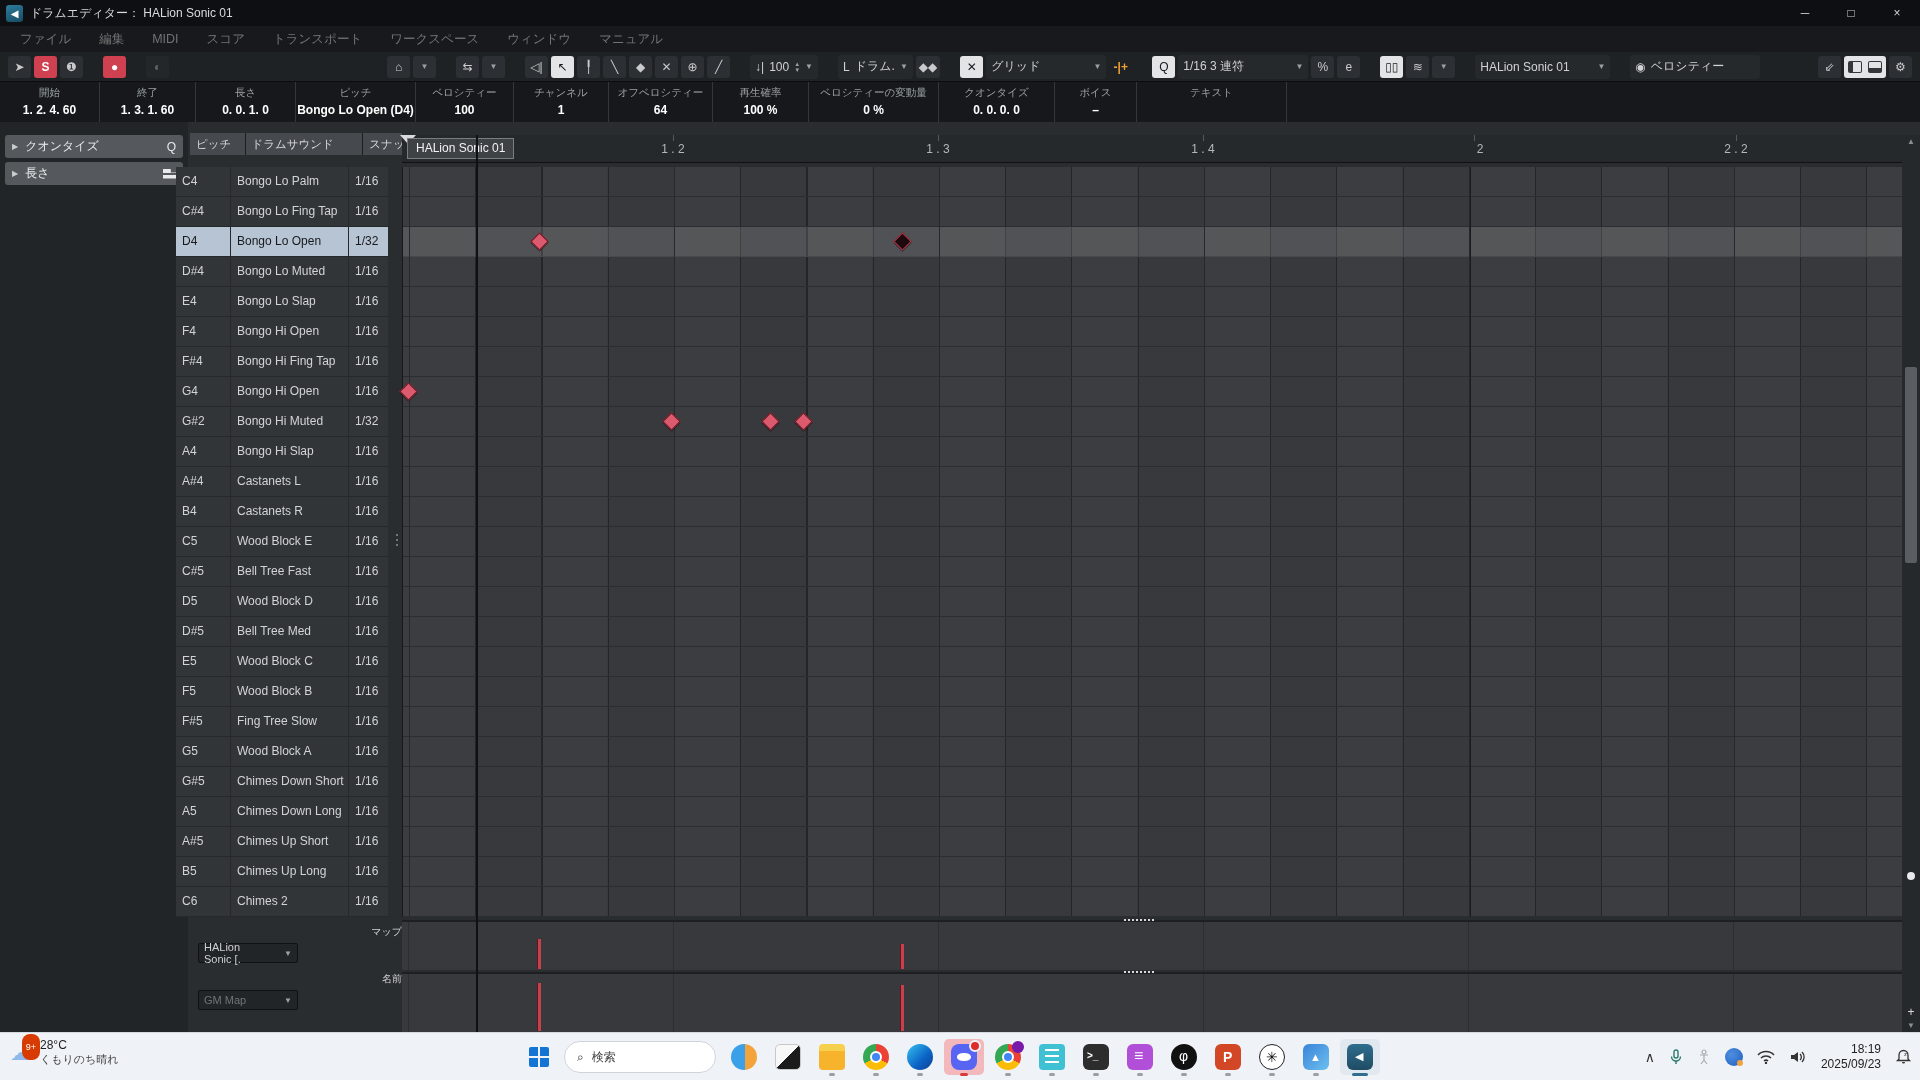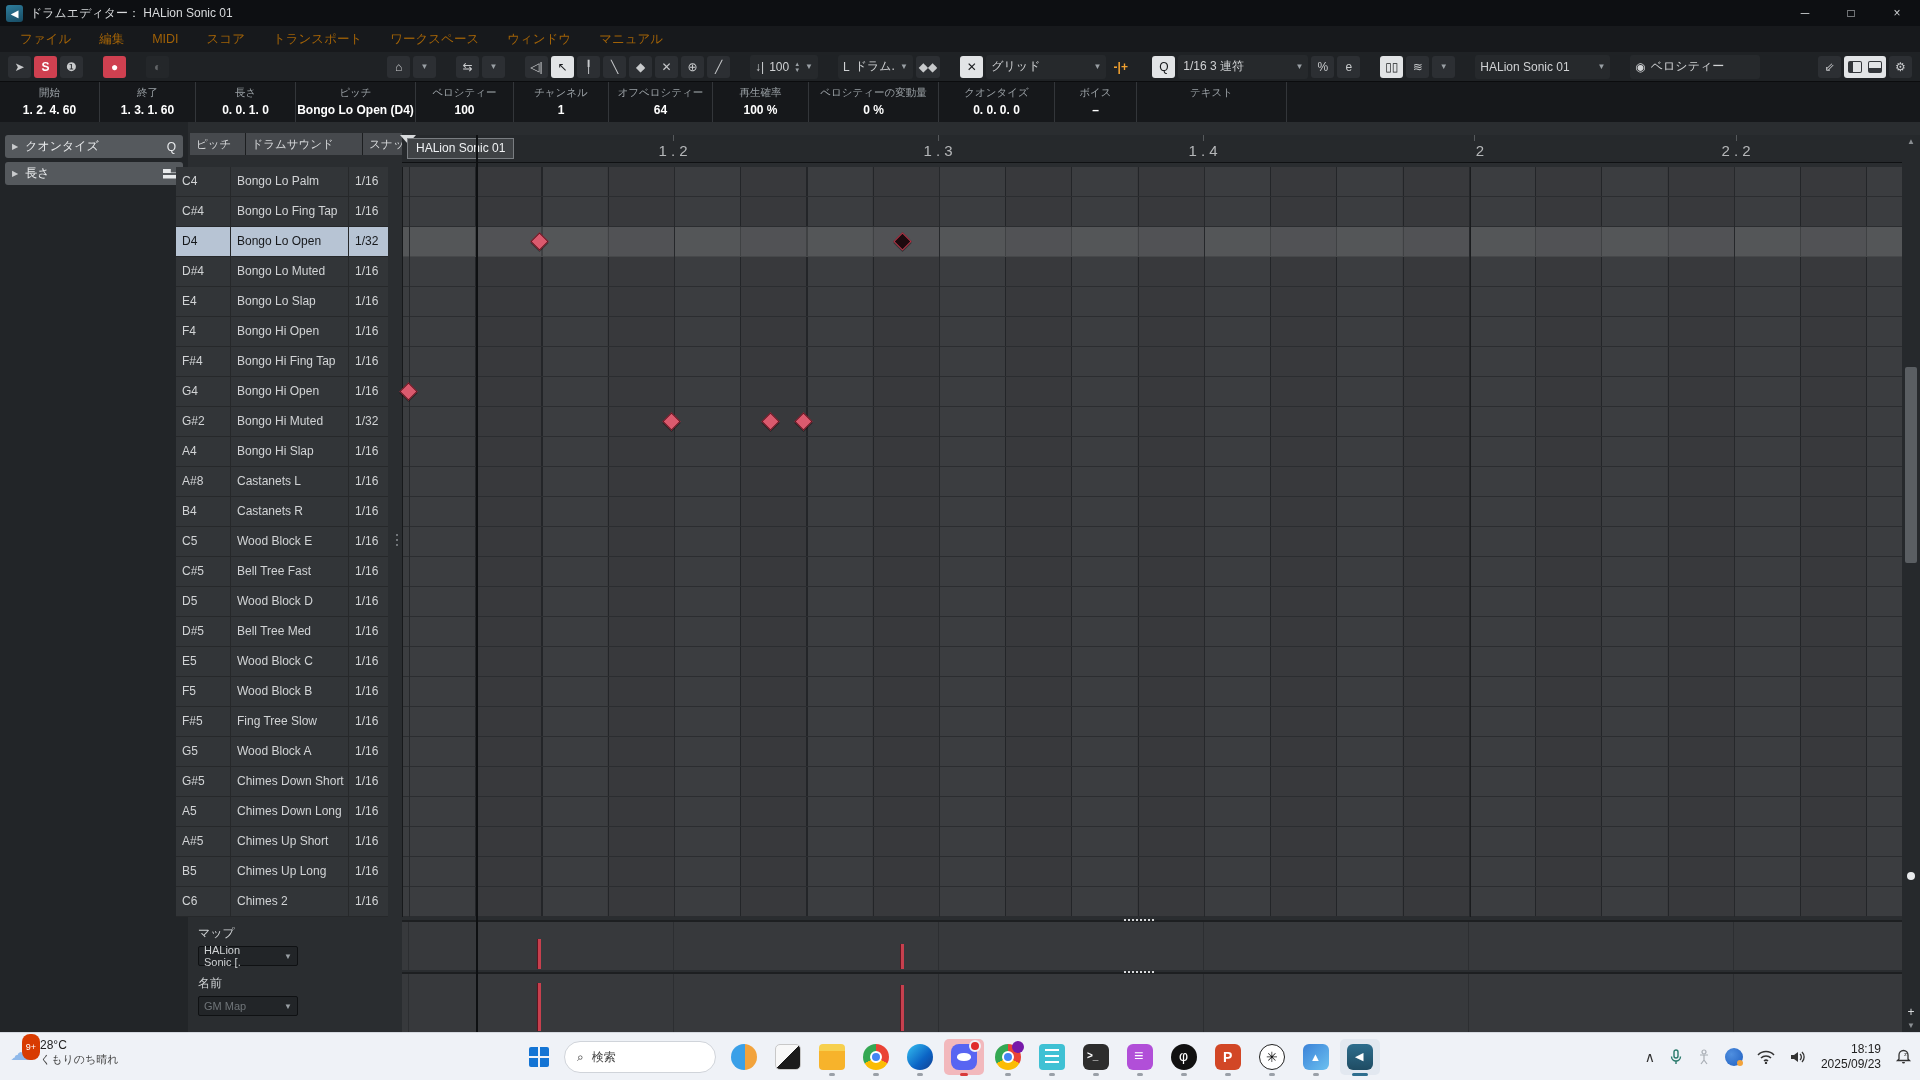--- a/index.html
+++ b/index.html
@@ -11,21 +11,21 @@
   .titlebar { position:absolute; left:0; top:0; width:1920px; height:26px; background:#0d0f12;
               display:flex; align-items:center; color:#d8dadc; font-size:12px; }
   .appicon { width:17px; height:17px; margin:0 7px 0 6px; border-radius:3px;
              background:linear-gradient(160deg,#2e7d9c,#174b63); color:#fff; font-size:10px;
              display:flex; align-items:center; justify-content:center; }
   .wctrls { margin-left:auto; display:flex; height:100%; }
   .wbtn { width:46px; height:100%; display:flex; align-items:center; justify-content:center;
           color:#cfd2d4; font-size:12px; }
   .menubar { position:absolute; left:0; top:26px; width:1920px; height:26px; background:#17191c;
              display:flex; align-items:center; padding-left:6px; }
-  .menuitem { padding:0 14px; color:#a16207; font-size:12.5px; line-height:26px; }
+  .menuitem { padding:0 14px; color:#737373; font-size:12.5px; line-height:26px; }
 
   
   .toolbar { position:absolute; left:0; top:52px; width:1920px; height:30px; background:#1f2225;
              border-bottom:1px solid #0b0c0e; display:flex; align-items:center; padding:0 8px; gap:3px; }
   .tbtn { height:22px; min-width:23px; padding:0 3px; background:#2c2f33; border-radius:3px; color:#c8cacc;
           display:flex; align-items:center; justify-content:center; font-size:12px; }
   .tbtn.red { background:#cf4050; color:#fff; font-weight:bold; }
   .tbtn.sel { background:#e2e4e6; color:#17191c; }
   .tbtn.dim { opacity:.4; }
   .tbtn.orange { color:#f0a030; font-weight:bold; background:transparent; }
@@ -70,21 +70,21 @@
            white-space:nowrap; overflow:hidden; }
   .drow.sel .dcell { color:#17191c; }
   .c0 { width:55px; } .c1 { width:118px; } .c2 { width:39px; border-right:none; }
   .list-resize { position:absolute; left:393px; top:525px; width:8px; height:30px; display:flex;
                  flex-direction:column; gap:3px; align-items:center; justify-content:center; }
   .list-resize i { width:2px; height:2px; background:#8a8e92; border-radius:50%; }
 
   
   .ruler { position:absolute; left:402px; top:135px; width:1500px; height:28px; background:#26292c;
            border-bottom:1px solid #0f1113; }
-  .rtick { position:absolute; top:7px; font-size:15px; color:#b5b7b9; transform:translateX(-50%); }
+  .rtick { position:absolute; top:7px; font-size:12px; color:#b5b7b9; transform:translateX(-50%); }
   .rmark { position:absolute; top:0; width:1px; height:6px; background:#55585b; }
   .partlabel { position:absolute; left:5px; top:3px; height:21px; background:#3f4245;
                border:1px solid #797d81; color:#f0f2f4; font-size:12px; line-height:19px; padding:0 8px; }
   .startflag { position:absolute; left:-2px; top:0; width:0; height:0;
                border-left:8px solid transparent; border-right:8px solid transparent;
                border-top:9px solid #d8dadc; }
   .grid { position:absolute; left:402px; top:167px; width:1500px; height:750px;
           border-left:1px solid #17191b;
           background:
             repeating-linear-gradient(180deg, transparent 0 29px, #2b2d30 29px 30px),
@@ -105,21 +105,21 @@
           background-image:repeating-linear-gradient(90deg, #2c2e31 0 1px, transparent 1px 265px);
           background-position:6px 0; }
   .vbar { position:absolute; bottom:1px; width:4px; background:#c7404e; border-left:1px solid #5e1520; }
   .lanedash { position:absolute; width:30px; border-top:2px dotted #d8dadc; z-index:6; }
   .lanelabel { position:absolute; left:325px; width:74px; border:1px solid #55585b; color:#cfd2d4;
                font-size:10px; padding:3px 0 0 5px; background:#2a2d30; }
 
   
   .mappanel { position:absolute; left:190px; top:917px; width:212px; height:115px; background:#2a2d30;
               padding:8px 0 0 8px; }
-  .mlabel { font-size:12px; color:#cfd2d4; margin-bottom:4px; }
+  .mlabel { font-size:10px; color:#cfd2d4; margin-bottom:4px;text-align:right; }
   .mselect { width:100px; height:20px; background:#222528; border:1px solid #0f1113; border-radius:2px;
              display:flex; align-items:center; padding:0 5px; color:#cfd2d4; font-size:11px;
              margin-bottom:9px;gap:36px; }
   .mselect .caret { margin-left:auto; }
   .mselect.dim { color:#6f7478; }
 
   
   .vscroll { position:absolute; left:1902px; top:135px; width:18px; height:897px; background:#26292c; }
   .varrow { position:absolute; left:0; width:18px; text-align:center; font-size:8px; color:#8a8e92; }
   .vthumb { position:absolute; left:3px; top:232px; width:12px; height:196px; background:#5a5e62; border-radius:2px; }
@@ -411,21 +411,21 @@
         <div class="dcell c0">G#2</div>
         <div class="dcell c1">Bongo Hi Muted</div>
         <div class="dcell c2">1/32</div>
       </div>
       <div class="drow">
         <div class="dcell c0">A4</div>
         <div class="dcell c1">Bongo Hi Slap</div>
         <div class="dcell c2">1/16</div>
       </div>
       <div class="drow">
-        <div class="dcell c0">A#8</div>
+        <div class="dcell c0">A#4</div>
         <div class="dcell c1">Castanets L</div>
         <div class="dcell c2">1/16</div>
       </div>
       <div class="drow">
         <div class="dcell c0">B4</div>
         <div class="dcell c1">Castanets R</div>
         <div class="dcell c2">1/16</div>
       </div>
       <div class="drow">
         <div class="dcell c0">C5</div>

